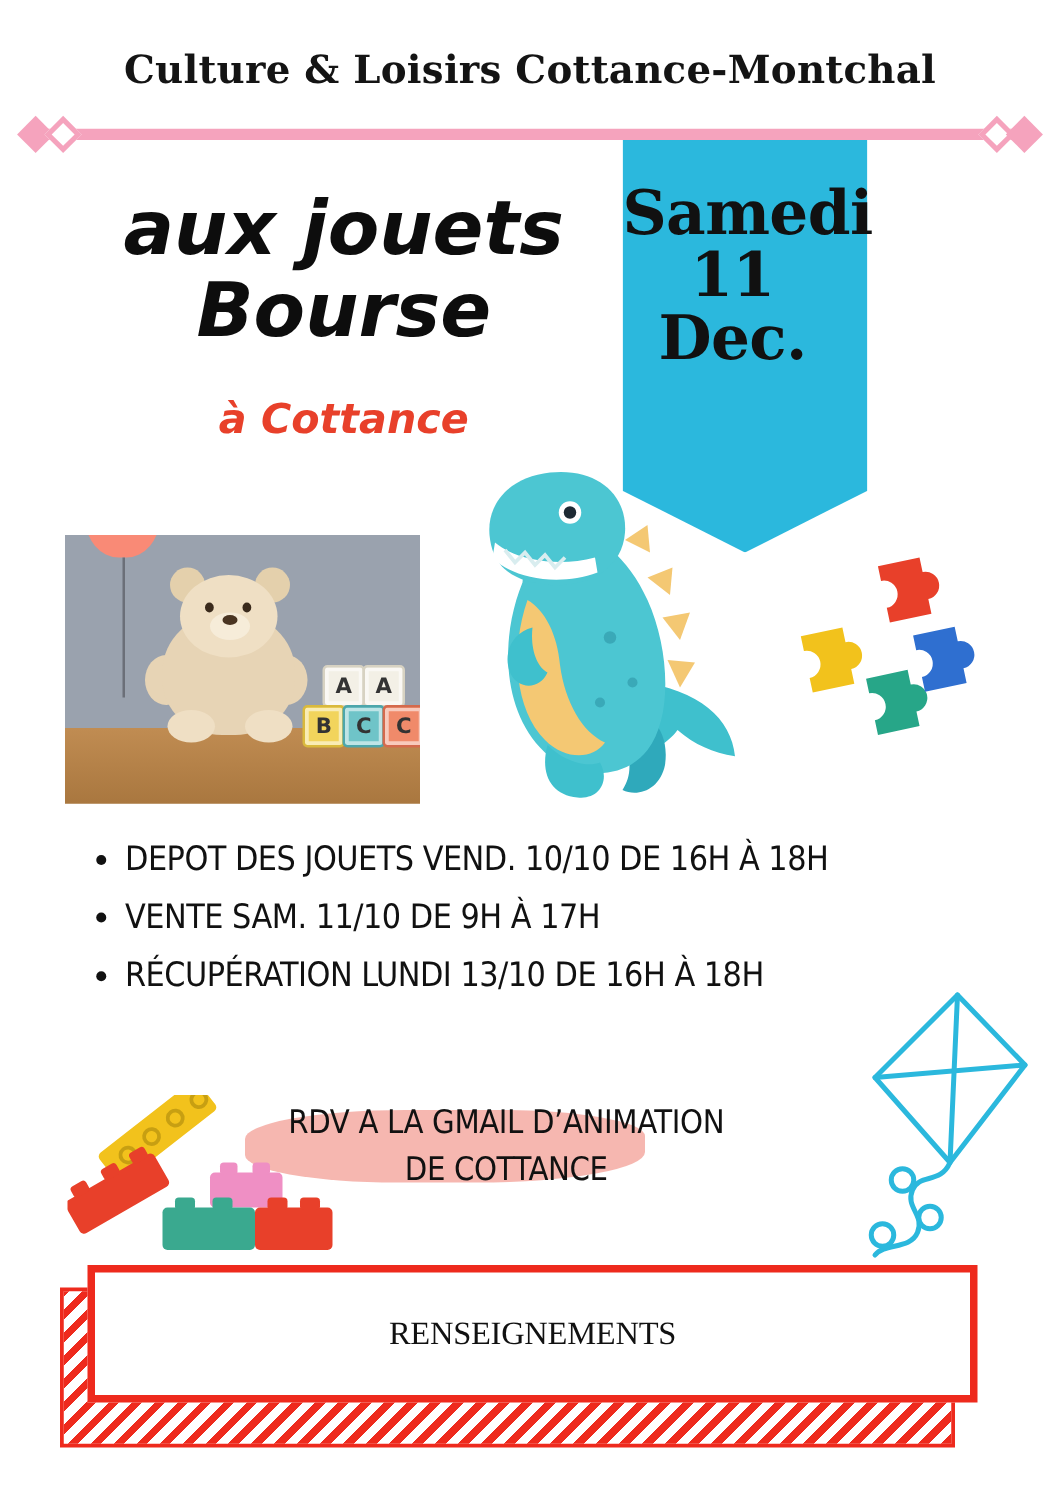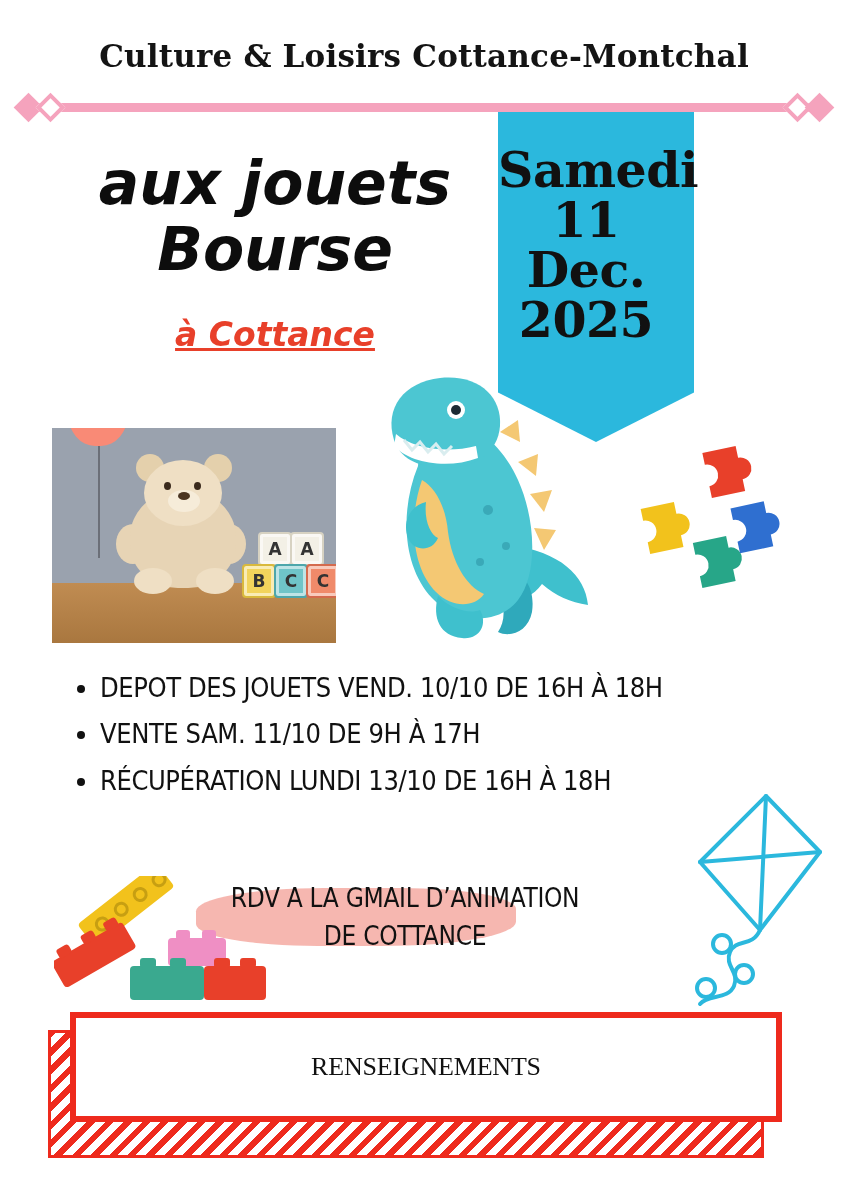--- a/index.html
+++ b/index.html
@@ -105,21 +105,20 @@
     top: 315px;
     left: 60px;
     width: 430px;
     text-align: center;
     font-family: "DejaVu Sans", sans-serif;
     font-weight: bold;
     font-style: italic;
     font-size: 33px;
     color: #e8402a;
     z-index: 2;
-    text-decoration: underline;
   }
 
   
   .photo {
     position: absolute;
     top: 428px;
     left: 52px;
     width: 284px;
     height: 215px;
     background: linear-gradient(#9aa2ae 0%, #9aa2ae 72%, #c08c52 72%, #a9773f 100%);
@@ -334,21 +333,20 @@
   <div class="dia left"></div>
   <div class="dia inner-left"></div>
   <div class="dia inner-right"></div>
   <div class="dia right"></div>
 </div>
 
 <div class="banner"></div>
 <div class="banner-text">
   <div>Samedi</div>
   <div>11 Dec.</div>
-  <div>2025</div>
 </div>
 
 <div class="title-main">
   <div>aux jouets</div>
   <div>Bourse</div>
 </div>
 <div class="title-sub">à Cottance</div>
 
 <div class="photo">
   <div class="balloon"></div>

